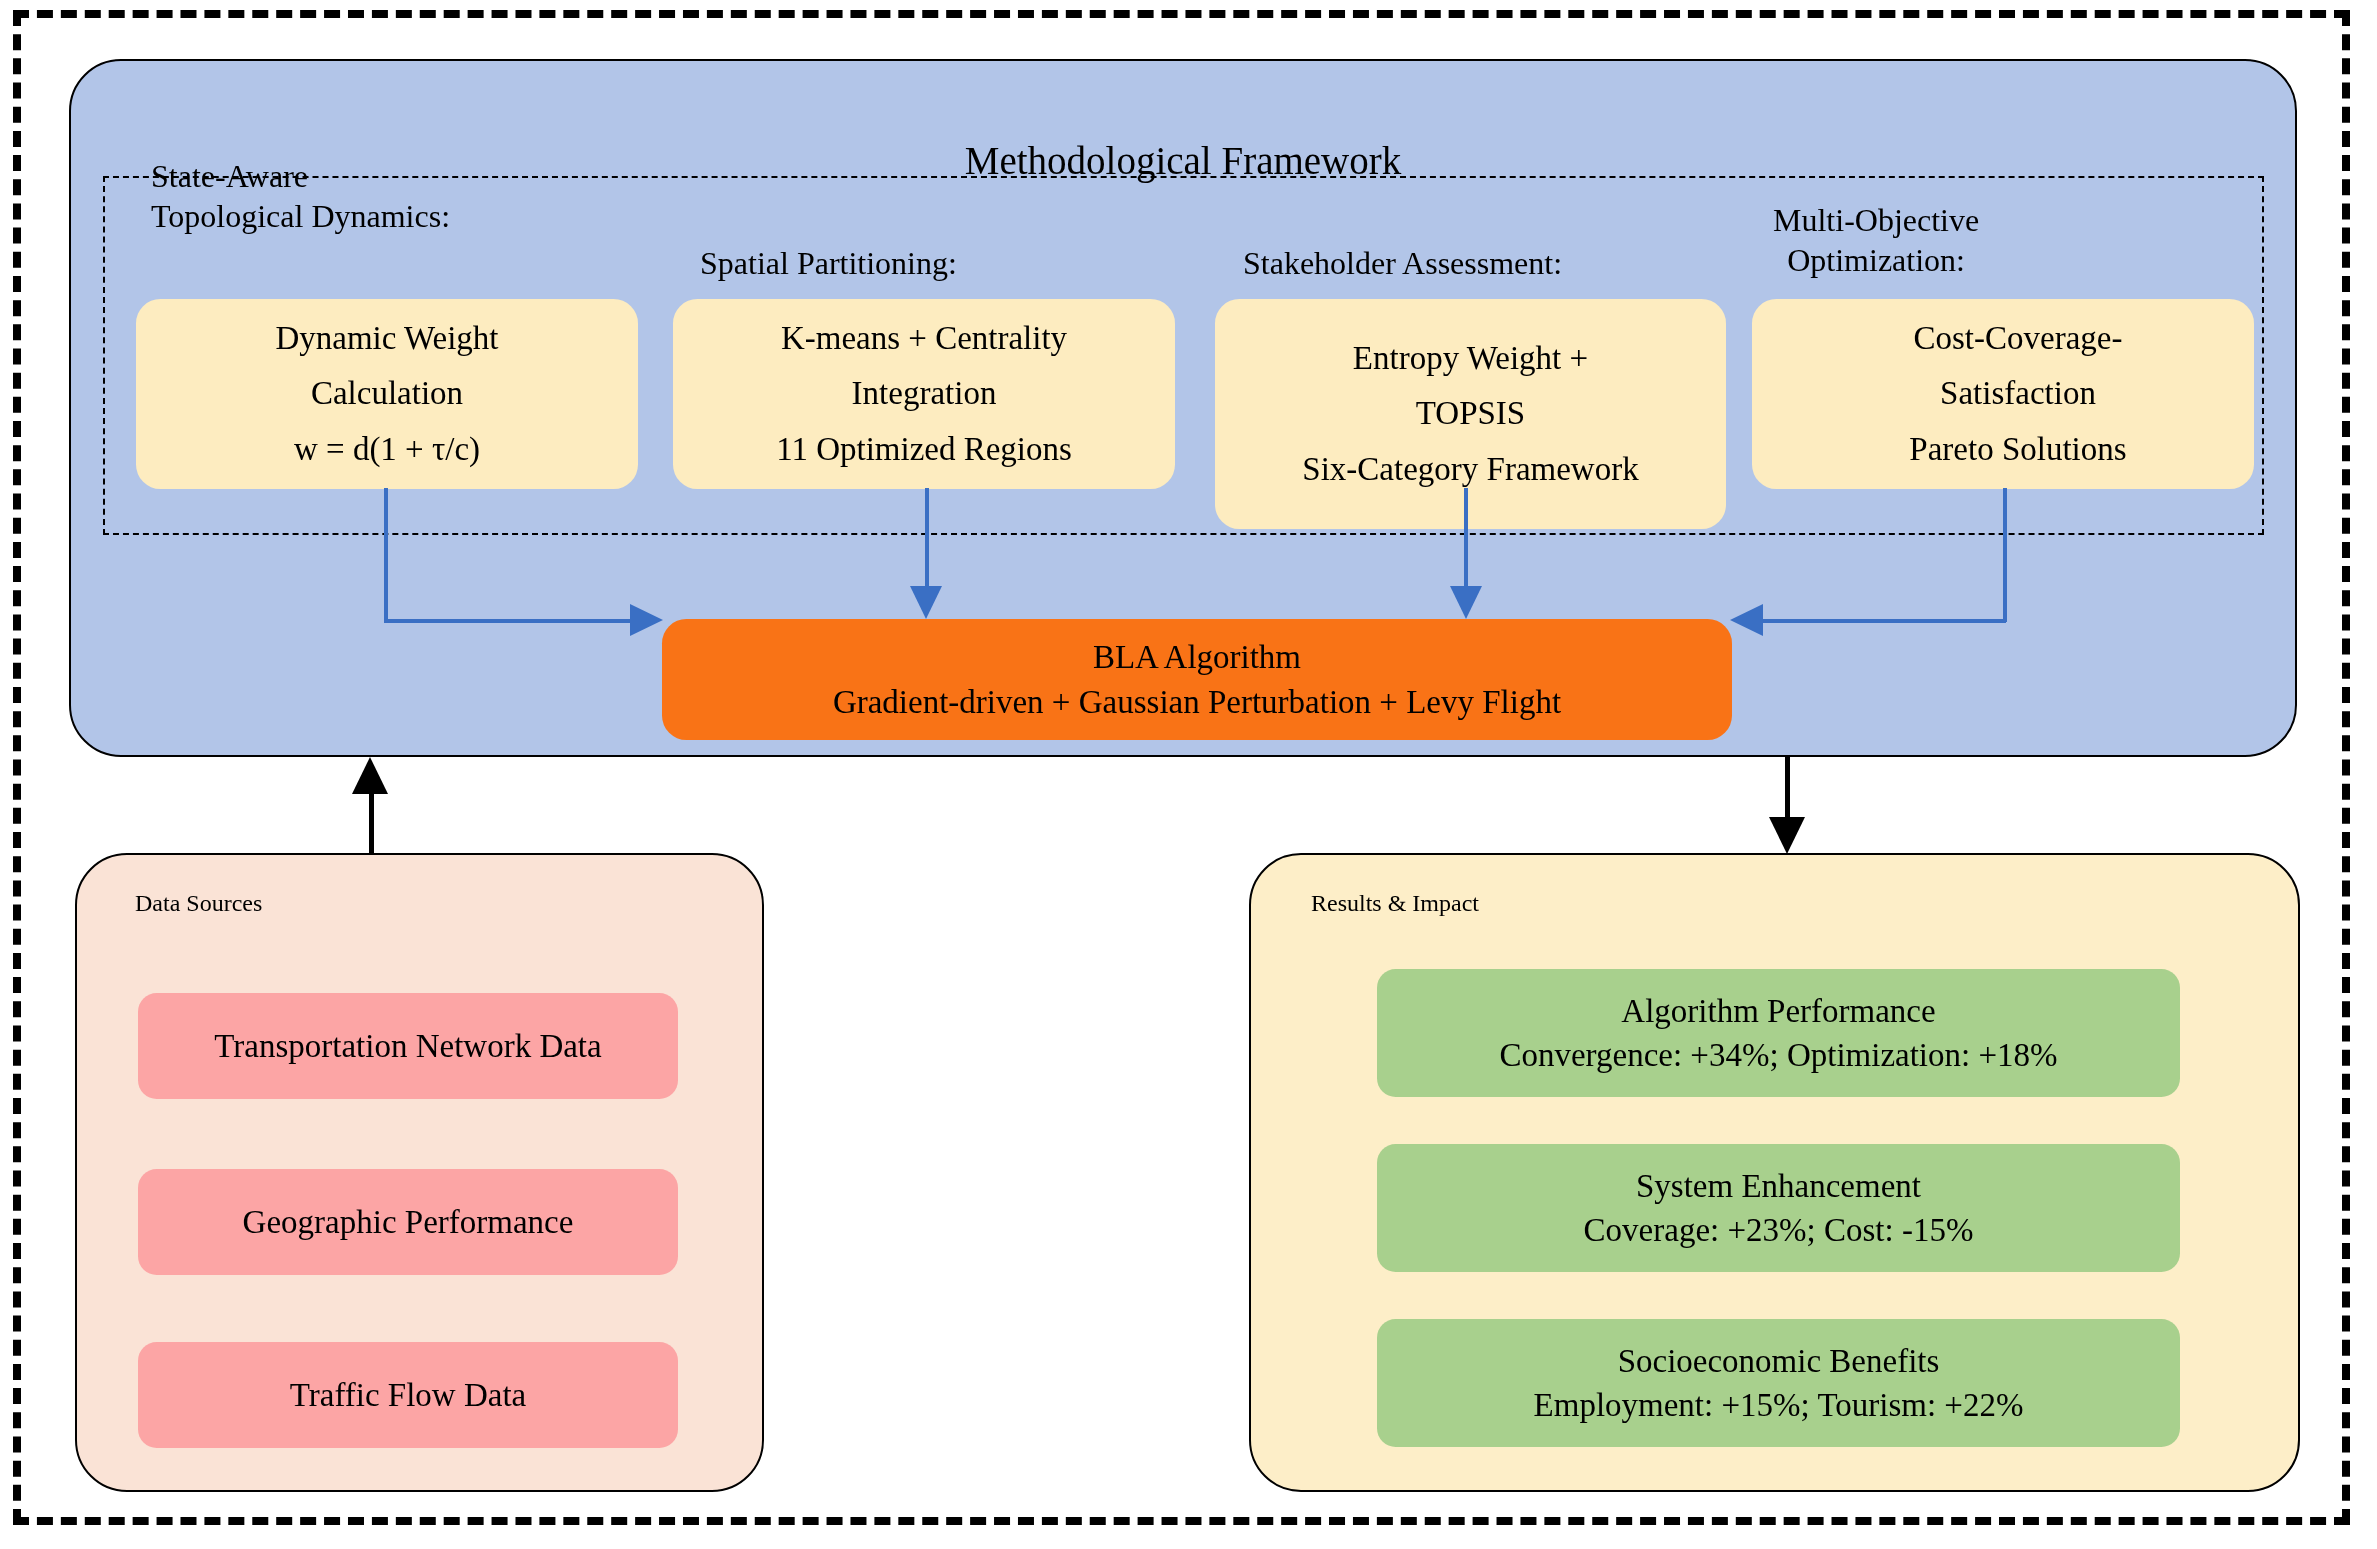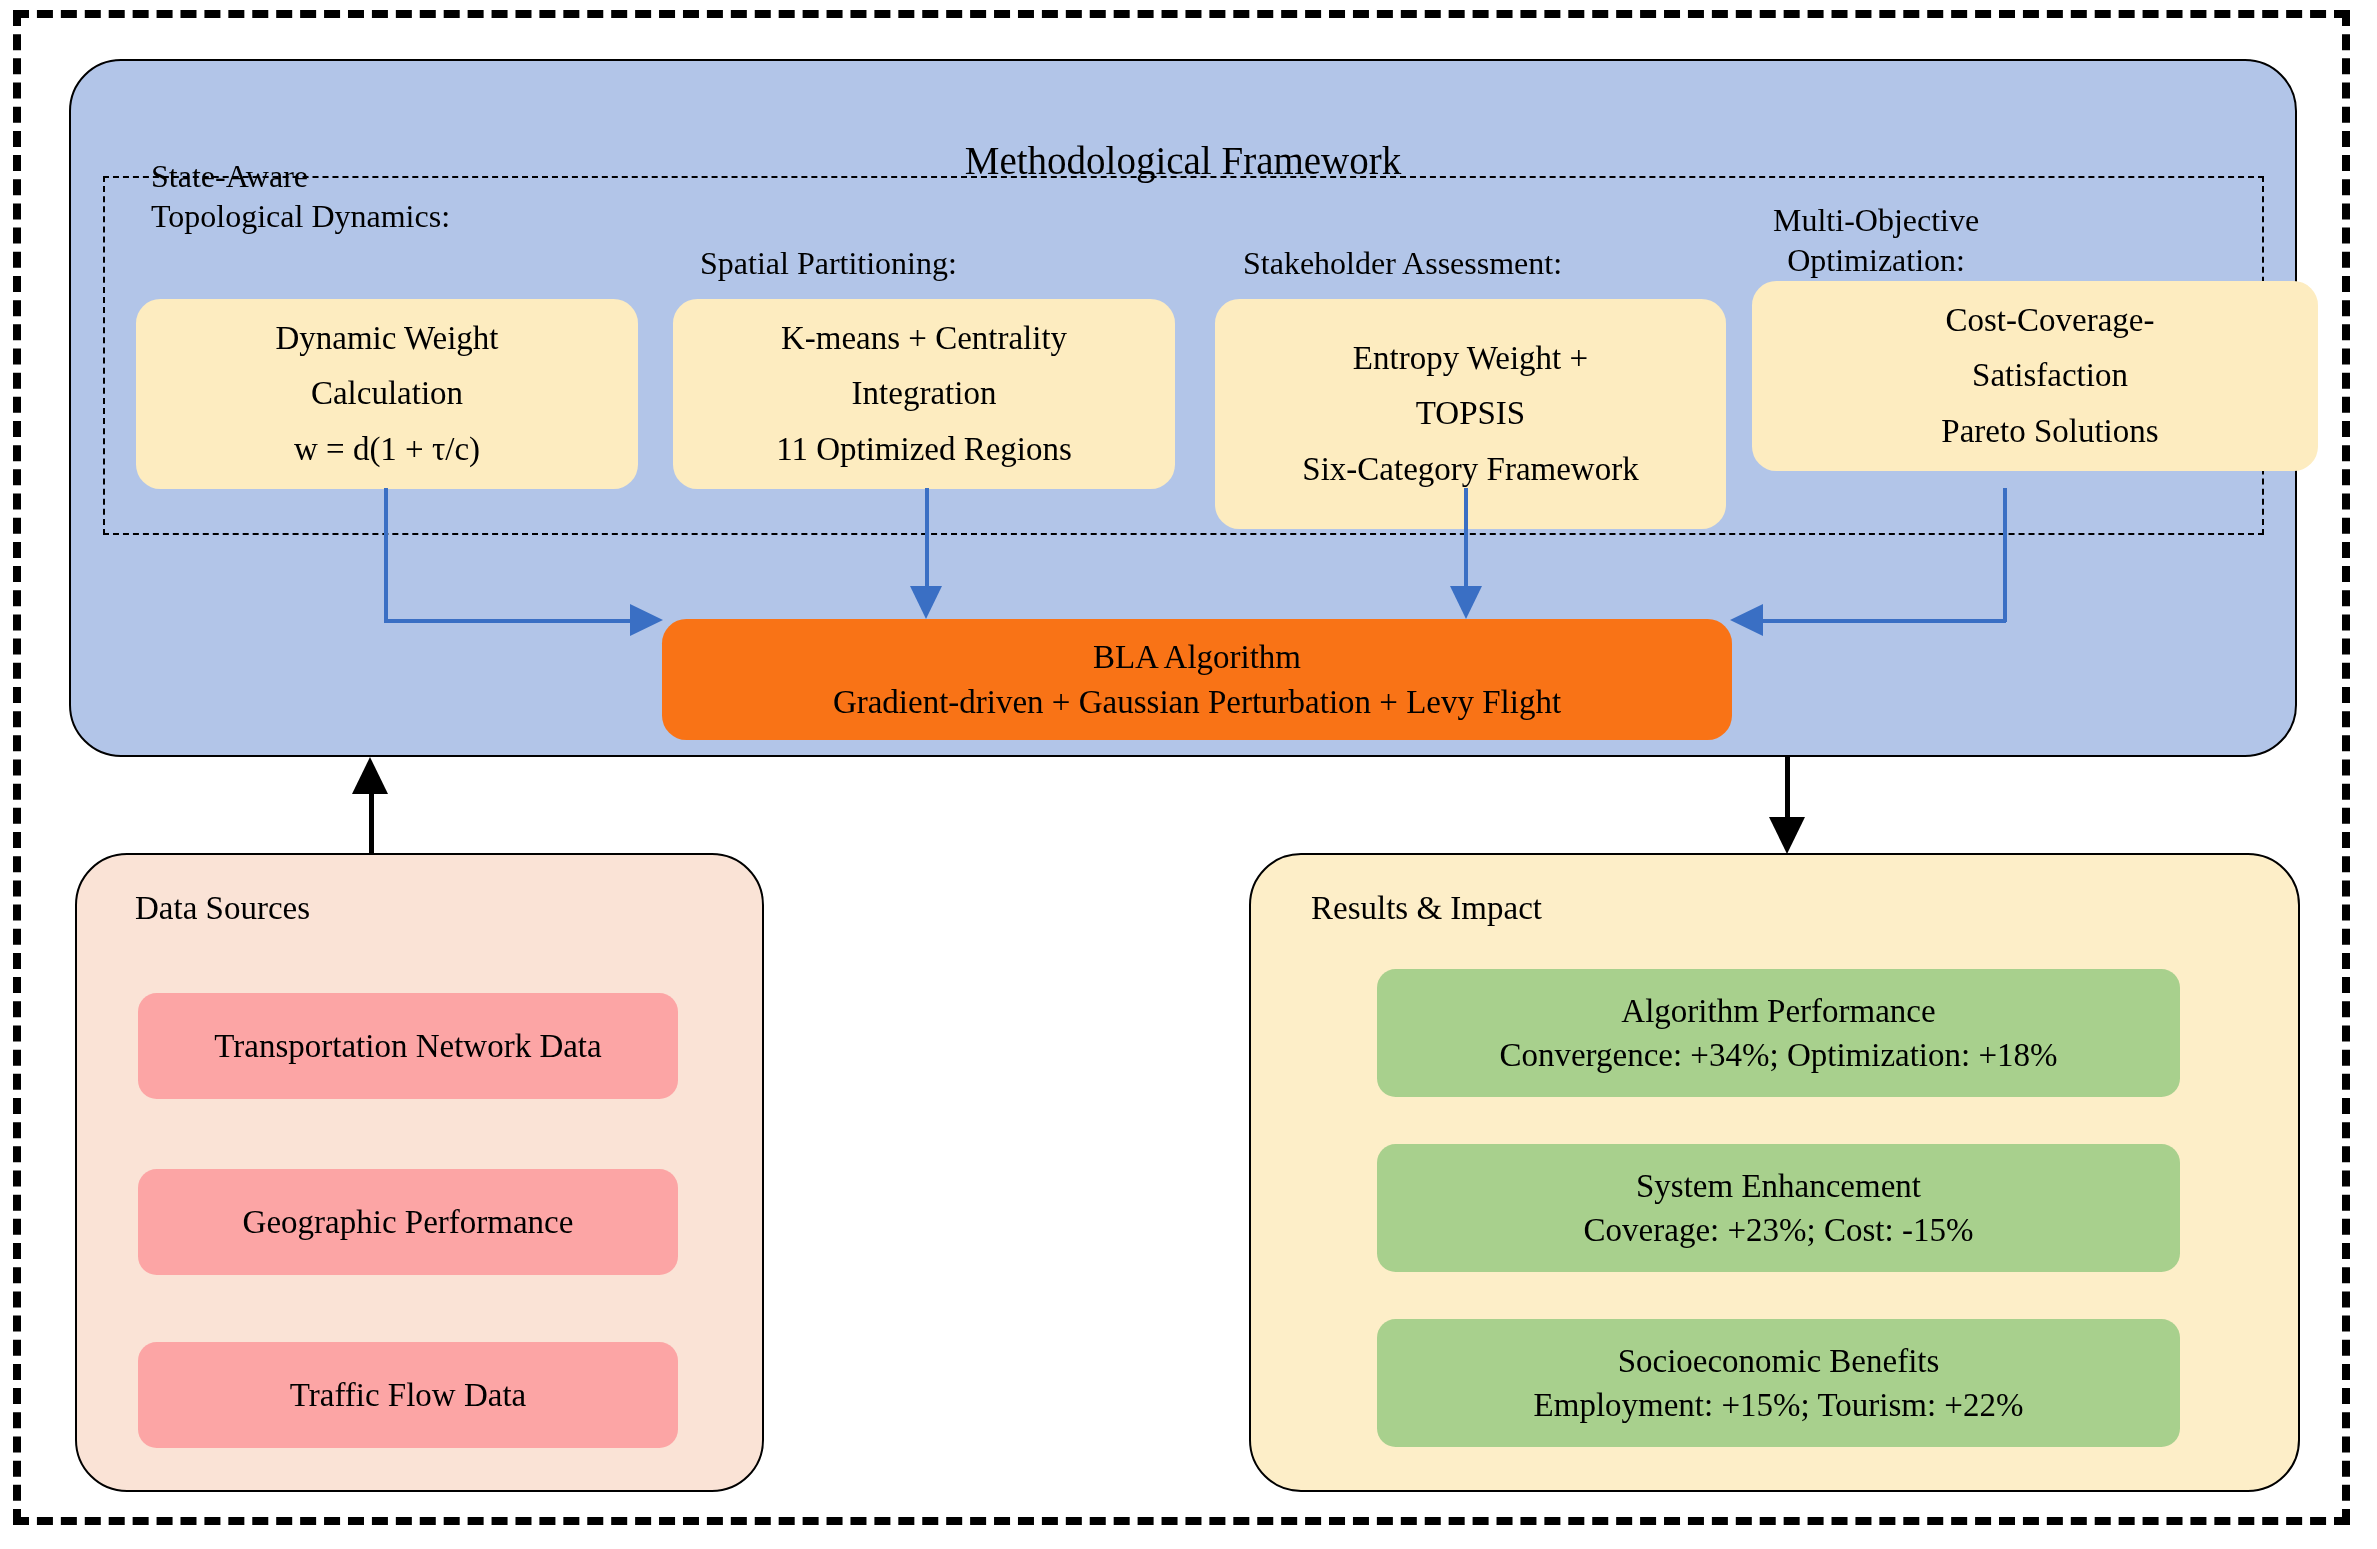--- a/index.html
+++ b/index.html
@@ -76,21 +76,21 @@
   
   .data-panel{
     position:absolute;left:75px;top:853px;width:689px;height:639px;
     background:#fae3d6;border:2.9px solid #000;border-radius:52px;box-sizing:border-box;
   }
   .results-panel{
     position:absolute;left:1249px;top:853px;width:1051px;height:639px;
     background:#fdeec8;border:2.9px solid #000;border-radius:52px;box-sizing:border-box;
   }
   .panel-heading{
-    position:absolute;font-size:33px;line-height:1.1;
+    position:absolute;font-size:24px;line-height:1.1;
   }
   .card-blue{
     position:absolute;background:#fca5a5;border-radius:18.7px;
     display:flex;align-items:center;justify-content:center;
     font-size:33px;text-align:center;
   }
   .card-green{
     position:absolute;background:#a8d08d;border-radius:18.7px;
     display:flex;flex-direction:column;align-items:center;justify-content:center;
     font-size:33px;line-height:1.34;text-align:center;
@@ -126,21 +126,21 @@
     <span class="ln">Integration</span>
     <span class="ln">11 Optimized Regions</span>
   </div>
 
   <div class="card-yellow" style="left:1215px;top:299px;width:511px;height:230px;">
     <span class="ln">Entropy Weight +</span>
     <span class="ln">TOPSIS</span>
     <span class="ln">Six-Category Framework</span>
   </div>
 
-  <div class="card-yellow" style="left:1752px;top:281px;width:566px;height:190px;padding-left:40px;">
+  <div class="card-yellow" style="left:1752px;top:299px;width:502px;height:190px;padding-left:40px;">
     <span class="ln">Cost-Coverage-</span>
     <span class="ln">Satisfaction</span>
     <span class="ln">Pareto Solutions</span>
   </div>
 
   <div class="bl bl-v" style="left:384px;top:488px;height:134px;"></div>
   <div class="bl bl-h" style="left:384px;top:619px;width:248px;"></div>
   <div class="arrow-r" style="left:630px;top:604px;"></div>
 
   <div class="bl bl-v" style="left:925px;top:488px;height:100px;"></div>

